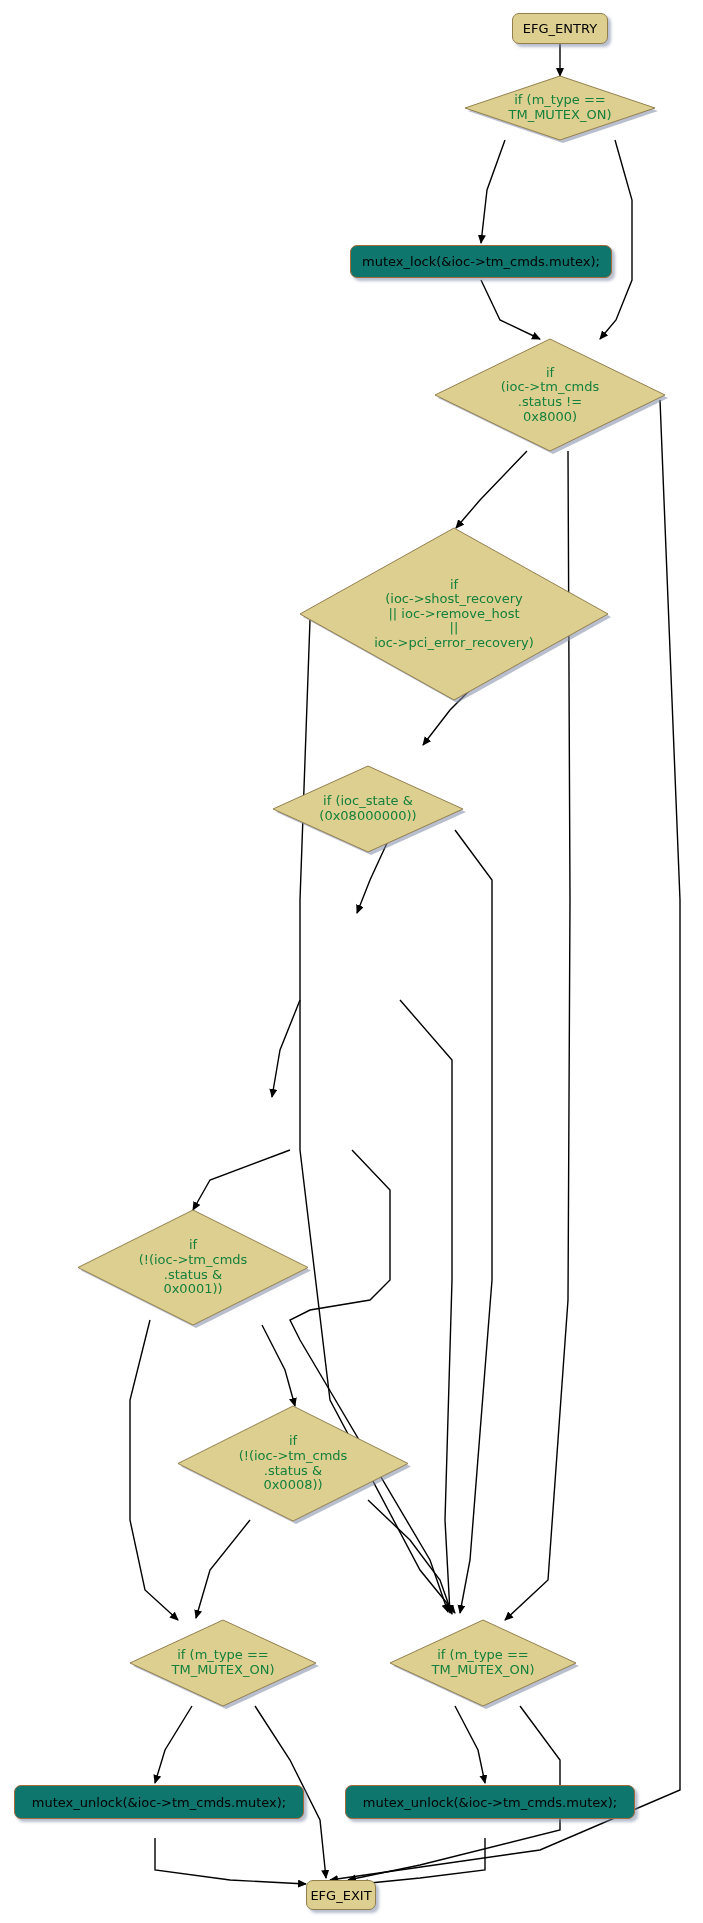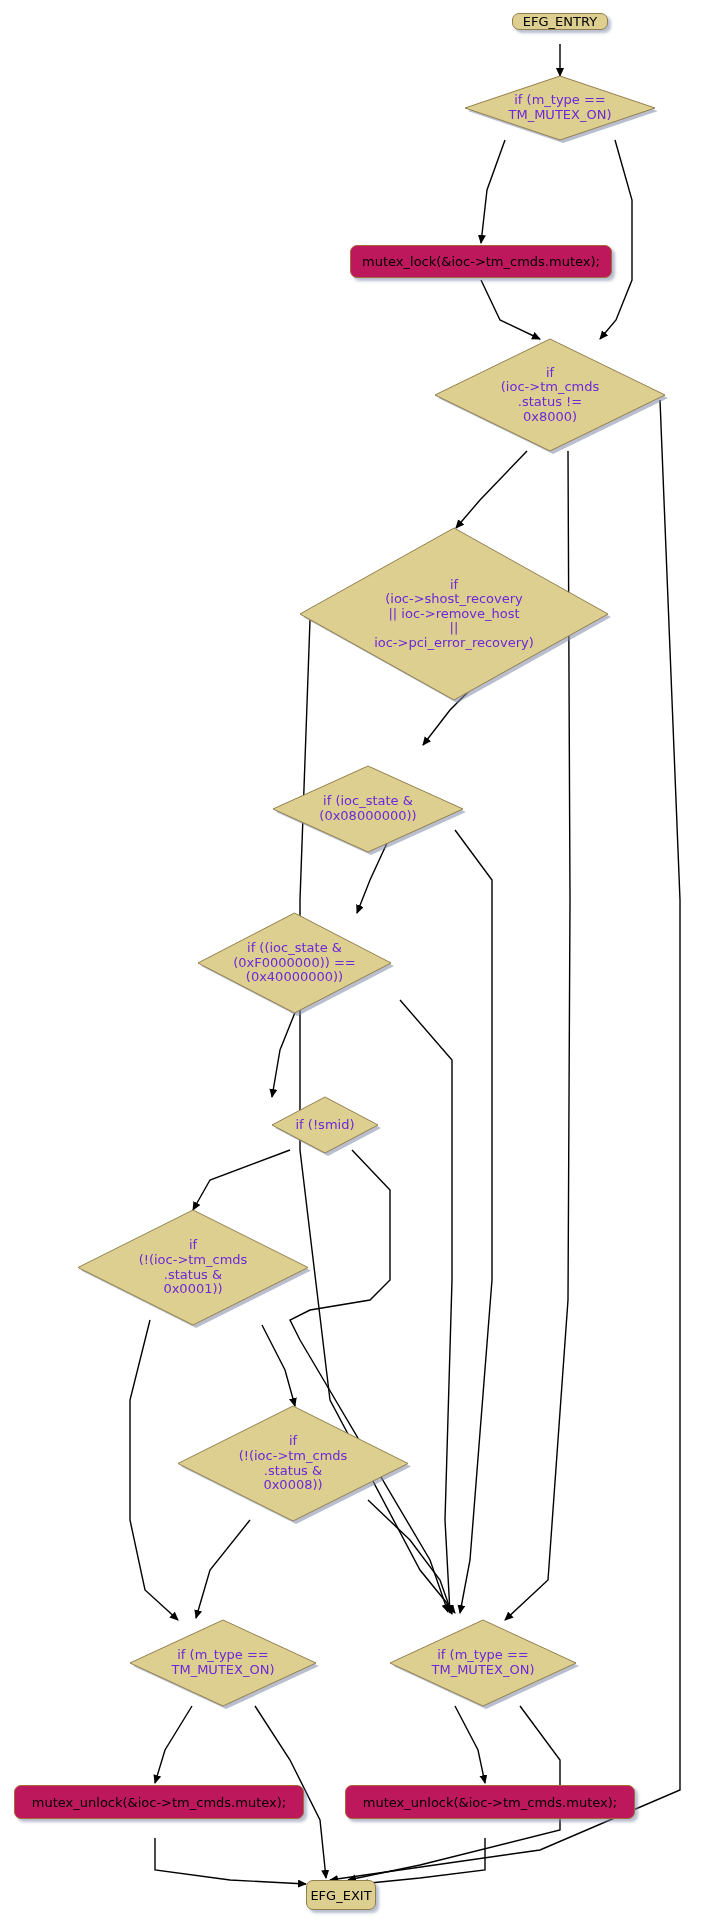--- a/index.html
+++ b/index.html
@@ -40,21 +40,21 @@
     font-size: 13px;
     line-height: 1;
     display: flex;
     align-items: center;
     justify-content: center;
     box-shadow: 3px 3px 3px rgba(125,137,166,0.55);
     white-space: nowrap;
   }
   
   .stmt {
-    background: #be185d;
+    background: #0f766e;
     border: 1px solid #a36b3a;
     border-radius: 7px;
     color: #000000;
     font-size: 13px;
     line-height: 1;
     display: flex;
     align-items: center;
     justify-content: center;
     box-shadow: 3px 3px 3px rgba(125,137,166,0.55);
     white-space: nowrap;
@@ -89,21 +89,21 @@
   .dec .lbl {
     position: absolute;
     left: 0; top: 0;
     width: 100%;
     height: 100%;
     display: flex;
     align-items: center;
     justify-content: center;
     font-size: 13px;
     line-height: 1.12;
-    color: #6d28d9;
+    color: #15803d;
     text-align: center;
     white-space: pre;
   }
 </style>
 </head>
 <body>
 
 <div id="canvas">
 
   <svg class="edges" viewBox="0 0 703 1923" xmlns="http://www.w3.org/2000/svg">
@@ -159,21 +159,21 @@
       <path d="M455,1706 L478,1750 L485,1783"></path>
 
       <path d="M520,1706 L560,1760 L560,1830 L420,1865 L348,1880"></path>
 
       <path d="M155,1838 L155,1870 L230,1880 L306,1884"></path>
 
       <path d="M485,1838 L485,1870 L420,1878 L360,1884"></path>
     </g>
   </svg>
 
-  <div class="node term" style="left:512px; top:13px; width:96px; height:17px;">
+  <div class="node term" style="left:512px; top:13px; width:96px; height:31px;">
     <span>EFG_ENTRY</span>
   </div>
 
   <div class="node dec" style="left:465px; top:76px; width:190px; height:64px;">
     <div class="shadow"></div>
     <div class="shape"></div>
     <svg class="outline" viewBox="0 0 190 64" preserveAspectRatio="none">
       <polygon points="95,0 190,32 95,64 0,32" fill="none" stroke="#937f4e" stroke-width="1"></polygon>
     </svg>
     <div class="lbl">if (m_type ==
@@ -212,39 +212,21 @@
   <div class="node dec" style="left:273px; top:766px; width:190px; height:86px;">
     <div class="shadow"></div>
     <div class="shape"></div>
     <svg class="outline" viewBox="0 0 190 86" preserveAspectRatio="none">
       <polygon points="95,0 190,43 95,86 0,43" fill="none" stroke="#937f4e" stroke-width="1"></polygon>
     </svg>
     <div class="lbl">if (ioc_state &amp;
 (0x08000000))</div>
   </div>
 
-  <div class="node dec" style="left:198px; top:913px; width:193px; height:100px;">
-    <div class="shadow"></div>
-    <div class="shape"></div>
-    <svg class="outline" viewBox="0 0 193 100" preserveAspectRatio="none">
-      <polygon points="96.5,0 193,50 96.5,100 0,50" fill="none" stroke="#937f4e" stroke-width="1"></polygon>
-    </svg>
-    <div class="lbl">if ((ioc_state &amp;
-(0xF0000000)) ==
-(0x40000000))</div>
-  </div>
-
-  <div class="node dec" style="left:272px; top:1097px; width:106px; height:56px;">
-    <div class="shadow"></div>
-    <div class="shape"></div>
-    <svg class="outline" viewBox="0 0 106 56" preserveAspectRatio="none">
-      <polygon points="53,0 106,28 53,56 0,28" fill="none" stroke="#937f4e" stroke-width="1"></polygon>
-    </svg>
-    <div class="lbl">if (!smid)</div>
-  </div>
+
 
   <div class="node dec" style="left:78px; top:1210px; width:230px; height:115px;">
     <div class="shadow"></div>
     <div class="shape"></div>
     <svg class="outline" viewBox="0 0 230 115" preserveAspectRatio="none">
       <polygon points="115,0 230,57.5 115,115 0,57.5" fill="none" stroke="#937f4e" stroke-width="1"></polygon>
     </svg>
     <div class="lbl">if
 (!(ioc-&gt;tm_cmds
 .status &amp;

